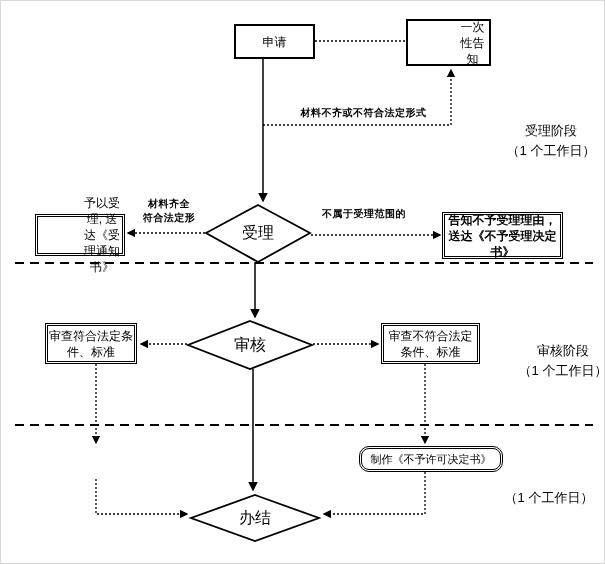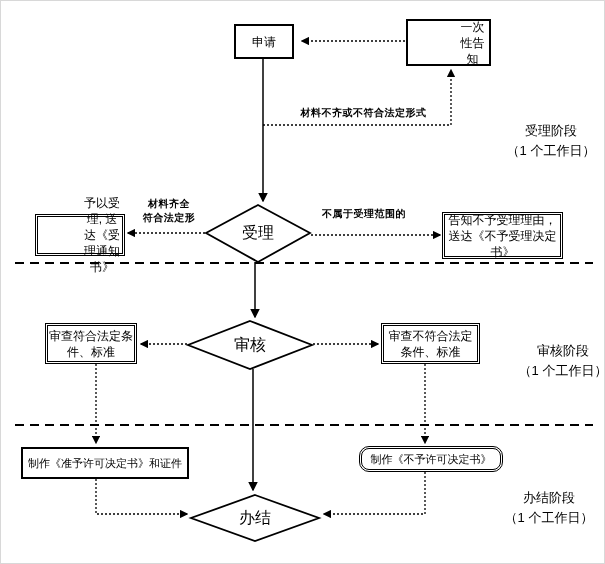--- a/index.html
+++ b/index.html
@@ -70,33 +70,32 @@
 
     <path d="M95,478 L95,513 L186,513" stroke="#000" stroke-width="1.3" fill="none" stroke-dasharray="2 2" marker-end="url(#arr)"></path>
 
     <path d="M424,471 L424,513 L323,513" stroke="#000" stroke-width="1.3" fill="none" stroke-dasharray="2 2" marker-end="url(#arr)"></path>
 
     <polygon points="257,204 309,232 257,261 205,232" fill="#fff" stroke="#000" stroke-width="1.8"></polygon>
     <polygon points="249,320 311,344 249,368 187,344" fill="#fff" stroke="#000" stroke-width="1.8"></polygon>
     <polygon points="254,494 318,517 254,540 190,517" fill="#fff" stroke="#000" stroke-width="1.8"></polygon>
   </svg>
 
-  <div class="abs node" style="left:233px;top:23px;width:60px;height:35px;">申请</div>
+  <div class="abs node" style="left:233px;top:23px;width:81px;height:35px;">申请</div>
 
   <div class="abs node" style="left:405px;top:18px;width:85px;height:47px;padding-left:48px;">一次性告知</div>
 
   <div class="abs node dbl" style="left:34px;top:213px;width:90px;height:42px;padding-left:44px;">予以受理, 送达《受理通知书》</div>
 
-  <div class="abs node dbl" style="left:441px;top:211px;width:121px;height:47px;">告知不予受理理由，送达《不予受理决定书》</div>
+  <div class="abs node dbl" style="left:441px;top:211px;width:121px;height:47px;font-weight:bold;">告知不予受理理由，送达《不予受理决定书》</div>
 
   <div class="abs node dbl" style="left:44px;top:322px;width:92px;height:41px;">审查符合法定条件、标准</div>
 
   <div class="abs node dbl" style="left:380px;top:322px;width:99px;height:41px;">审查不符合法定条件、标准</div>
 
-  <div class="abs node small nowrap" style="left:20px;top:446px;width:168px;height:32px;">制作《准予许可决定书》和证件</div>
 
   <div class="abs node dbl small nowrap" style="left:358px;top:445px;width:144px;height:26px;border-radius:10px;">制作《不予许可决定书》</div>
 
   <div class="abs diamond-label" style="left:227px;top:222px;width:60px;height:20px;">受理</div>
   <div class="abs diamond-label" style="left:219px;top:334px;width:60px;height:20px;">审核</div>
   <div class="abs diamond-label" style="left:224px;top:507px;width:60px;height:20px;text-align:right;">办结</div>
 
   <div class="abs edge-label" style="left:285px;top:105px;width:155px;">材料不齐或不符合法定形式</div>
 
   <div class="abs edge-label" style="left:126px;top:196px;width:84px;">
@@ -110,17 +109,16 @@
     <div>受理阶段</div>
     <div>（1 个工作日）</div>
   </div>
 
   <div class="abs stage-label" style="left:510px;top:340px;width:104px;">
     <div>审核阶段</div>
     <div>（1 个工作日）</div>
   </div>
 
   <div class="abs stage-label" style="left:496px;top:487px;width:104px;">
-    <div>办结阶段</div>
     <div>（1 个工作日）</div>
   </div>
 
 </div>
 
 </body></html>

